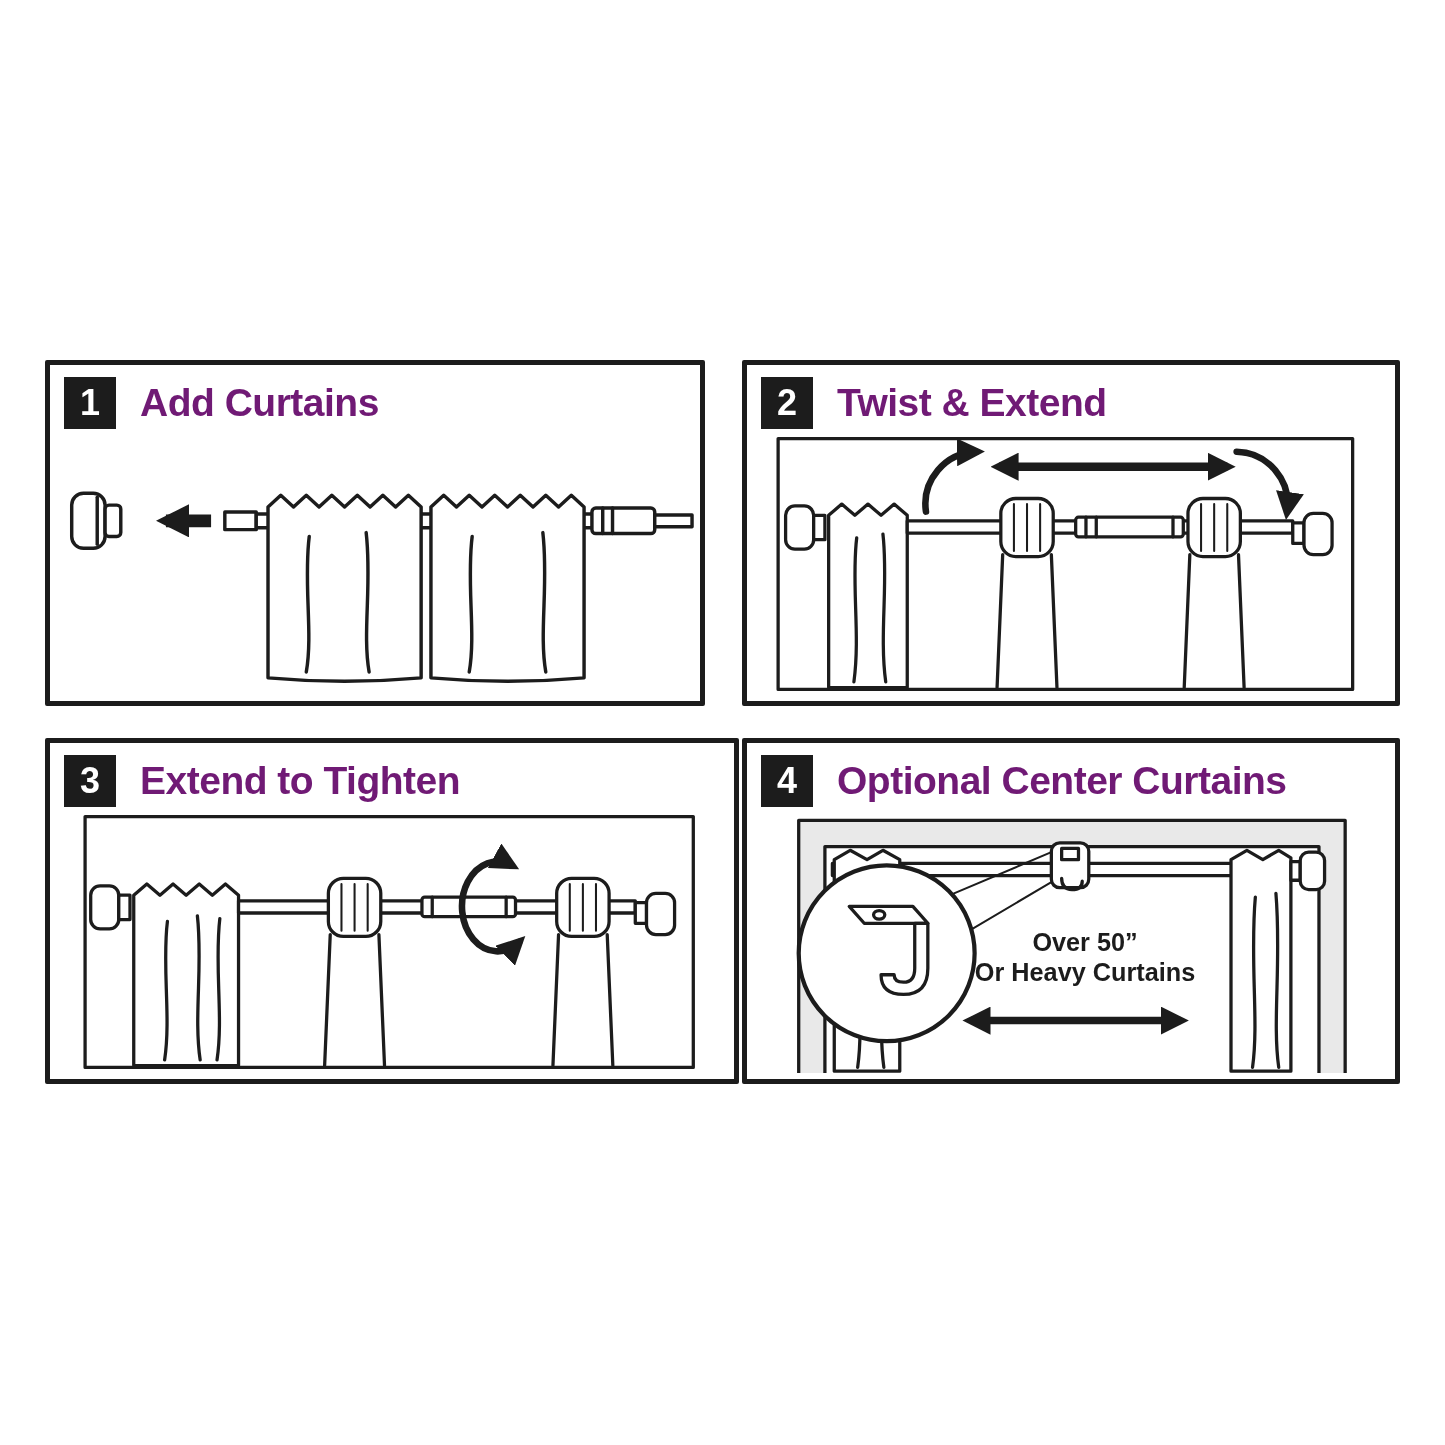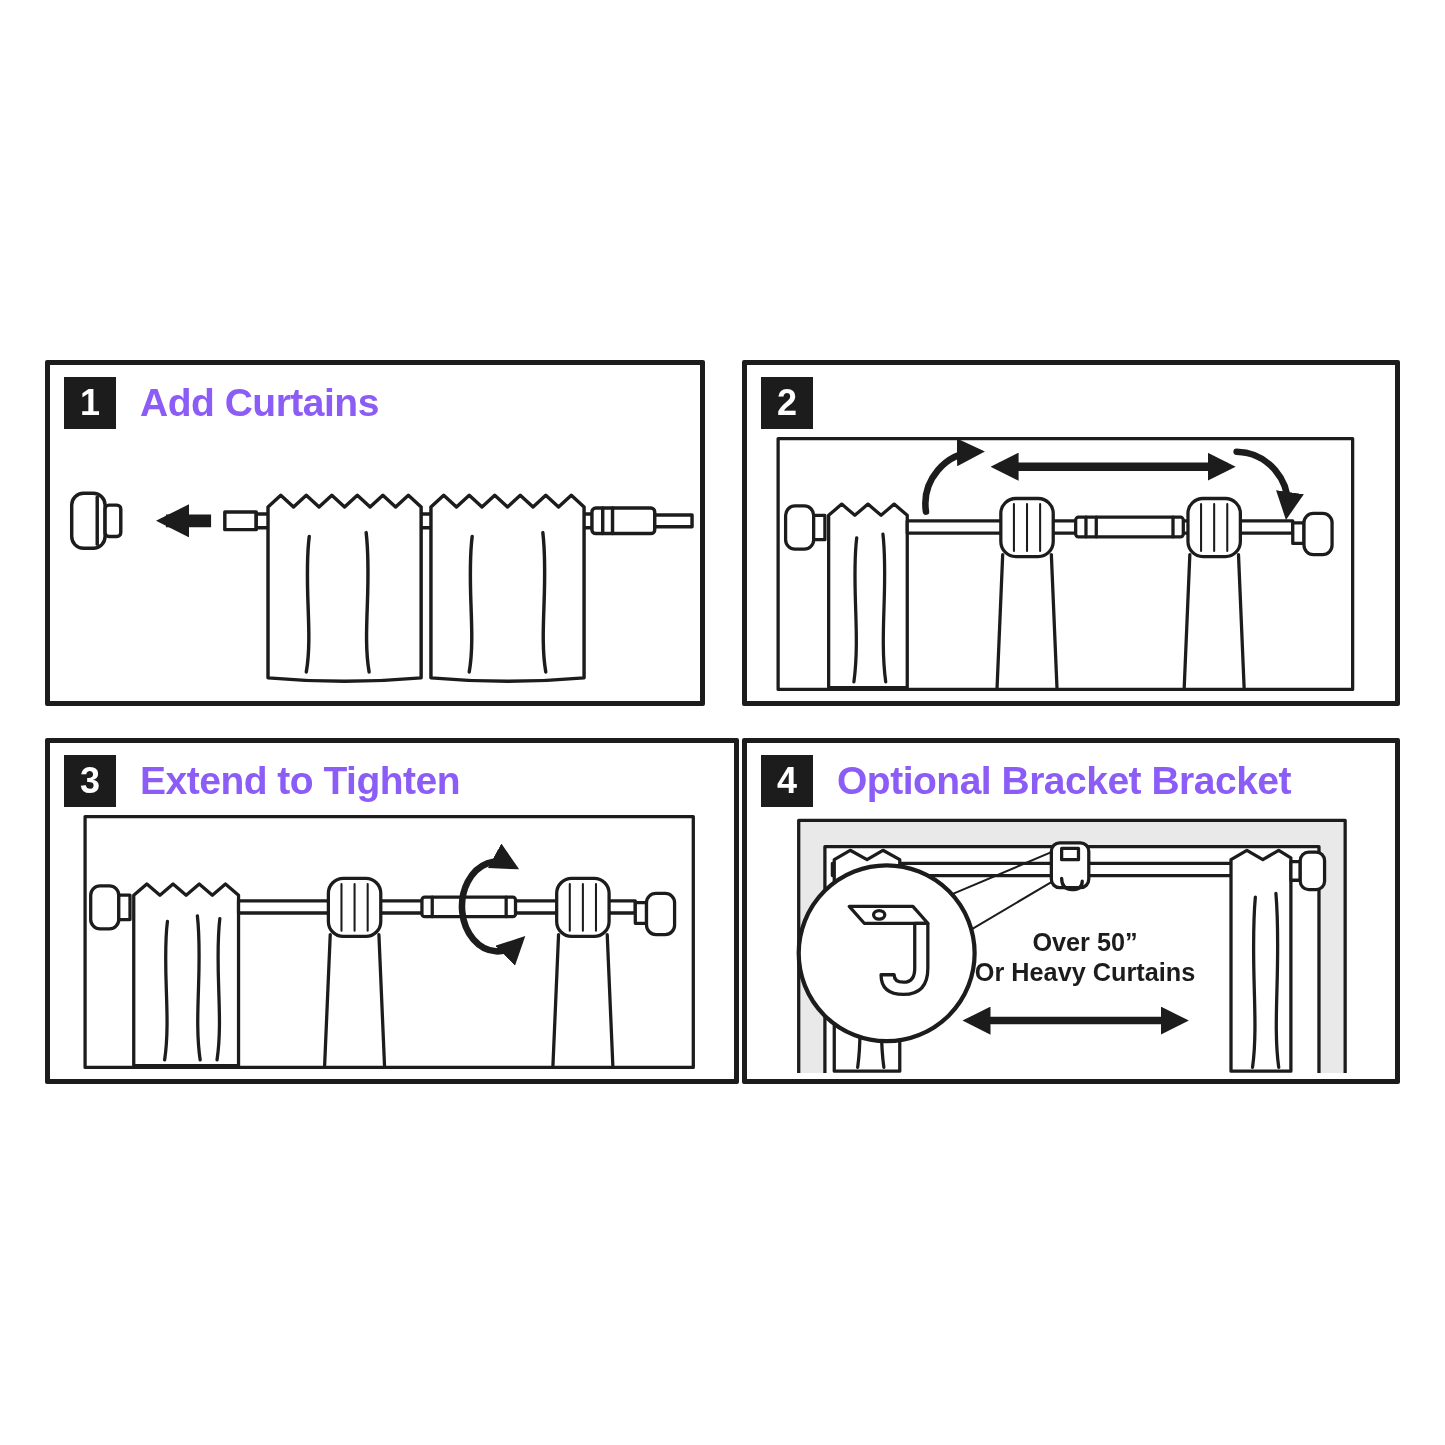--- a/index.html
+++ b/index.html
@@ -27,21 +27,21 @@
     z-index: 2;
   }
   .badge {
     width: 52px; height: 52px;
     background: #1c1c1c; color: #ffffff;
     display: flex; align-items: center; justify-content: center;
     font-size: 36px; font-weight: 700;
     flex: none;
   }
   .title {
-    font-size: 39px; font-weight: 700; color: #8b5cf6;
+    font-size: 39px; font-weight: 700; color: #701a75;
     white-space: nowrap; letter-spacing: -0.5px;
   }
   .illus { position: absolute; left: 6px; right: 6px; top: 68px; bottom: 6px; }
   .illus svg { width: 100%; height: 100%; display: block; }
   svg text { font-family: "Liberation Sans", sans-serif; font-weight: 700; fill: #1c1c1c; }
   .ln { stroke: #1c1c1c; stroke-width: 3.5; fill: none; stroke-linecap: round; stroke-linejoin: round; }
   .fw { fill: #ffffff; }
   .shade { fill: #e9e9e9; }
   .thin { stroke-width: 2.2; }
   .sw7 { stroke-width: 7; }
@@ -89,20 +89,21 @@
           <path class="ln" d="M557 73 V99 M567 73 V99"></path>
           <rect class="ln fw" x="610" y="80" width="38" height="12"></rect>
         </g>
       </svg>
     </div>
   </div>
 
   <div class="panel" id="p2">
     <div class="hdr">
       <div class="badge">2</div>
+      <div class="title">Twist &amp; Extend</div>
     </div>
     <div class="illus">
       <svg viewBox="0 0 650 280" preserveAspectRatio="xMidYMid meet">
         <defs>
           <marker id="p2ah" markerUnits="userSpaceOnUse" markerWidth="30" markerHeight="30" viewBox="0 0 10 10" refX="7" refY="5" orient="auto-start-reverse">
             <path d="M0 0 L10 5 L0 10 Z" fill="#1c1c1c"></path>
           </marker>
         </defs>
         <rect class="ln fw" x="12" y="6" width="614" height="268"></rect>
         <g>
@@ -183,21 +184,21 @@
           <path class="ln thin" d="M530 78 V128 M544 78 V128 M558 78 V128"></path>
         </g>
         <path class="ln sw7" d="M468 58 A38 48 0 1 0 476 140" marker-start="url(#p3ah)" marker-end="url(#p3ah)"></path>
       </svg>
     </div>
   </div>
 
   <div class="panel" id="p4">
     <div class="hdr">
       <div class="badge">4</div>
-      <div class="title">Optional Bracket Bracket</div>
+      <div class="title">Optional Center Curtains</div>
     </div>
     <div class="illus">
       <svg viewBox="0 0 650 280" preserveAspectRatio="xMidYMid meet">
         <defs>
           <marker id="p4ah" markerUnits="userSpaceOnUse" markerWidth="30" markerHeight="30" viewBox="0 0 10 10" refX="7" refY="5" orient="auto-start-reverse">
             <path d="M0 0 L10 5 L0 10 Z" fill="#1c1c1c"></path>
           </marker>
         </defs>
         <rect class="ln shade" x="34" y="10" width="584" height="290"></rect>
         <rect class="ln fw" x="62" y="38" width="528" height="280"></rect>

